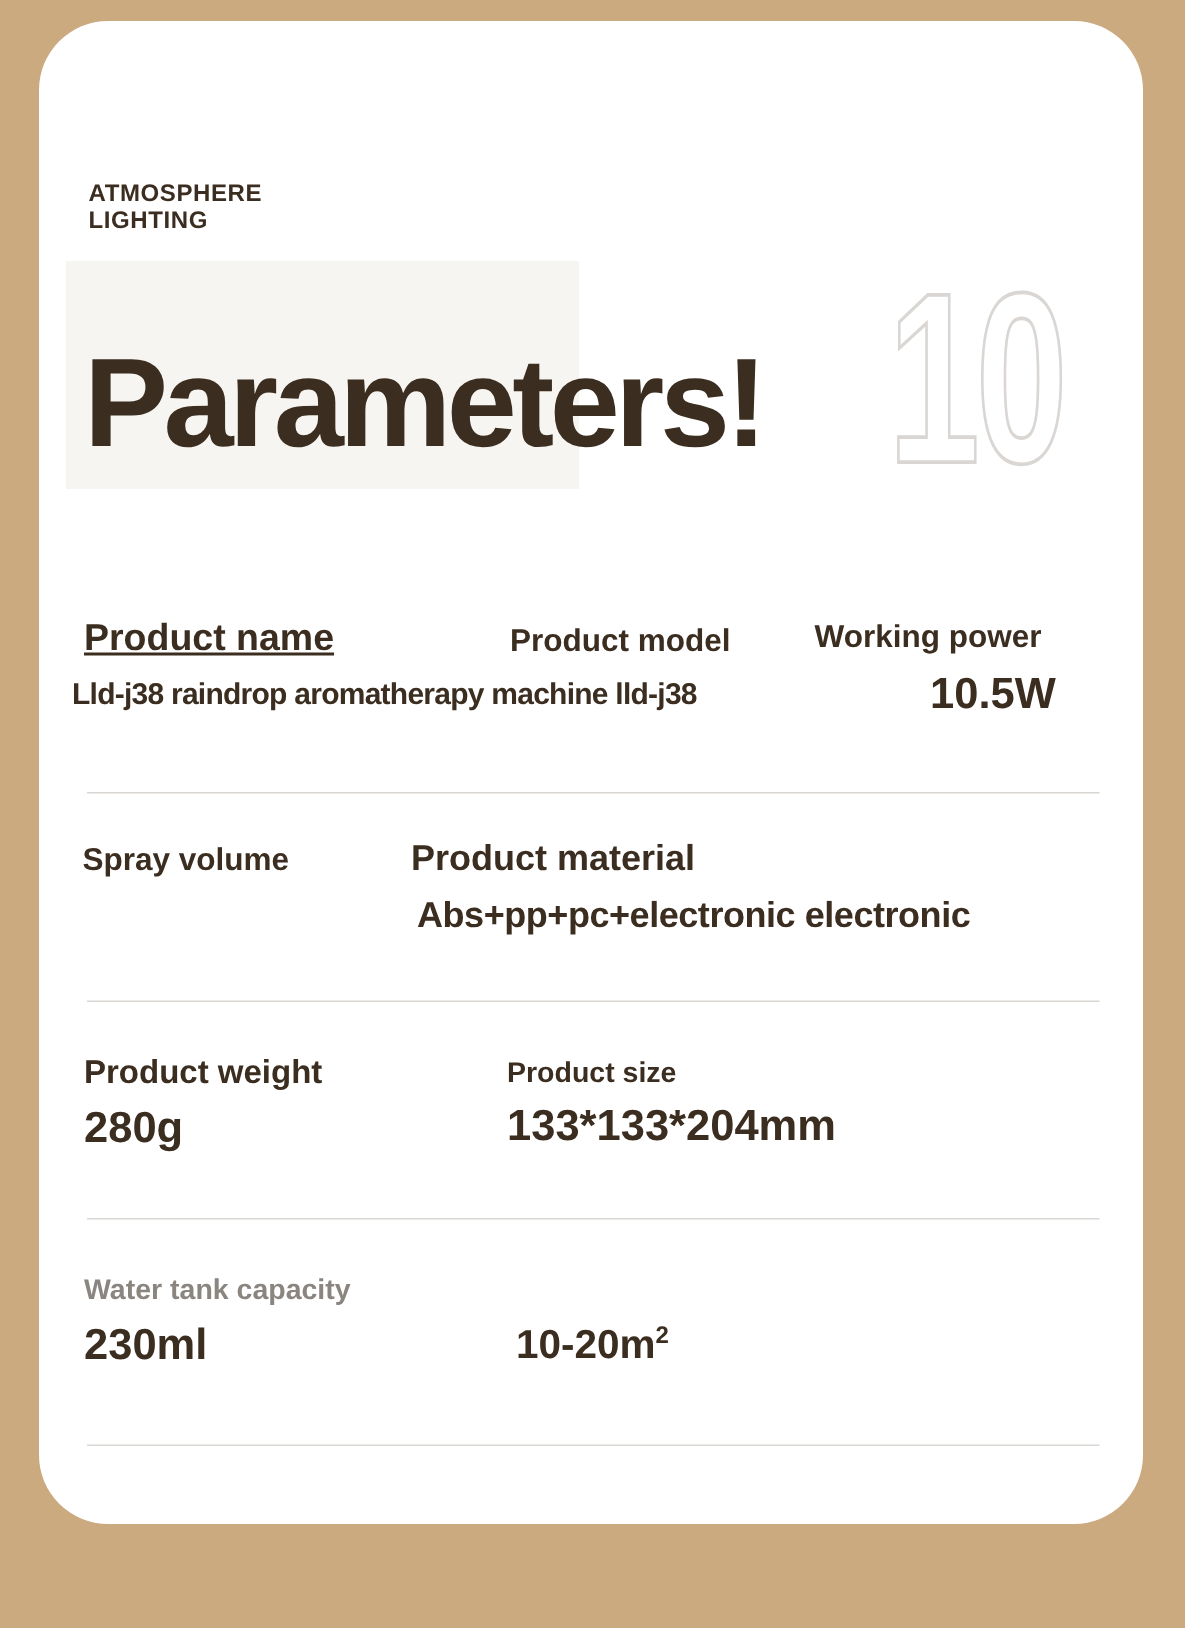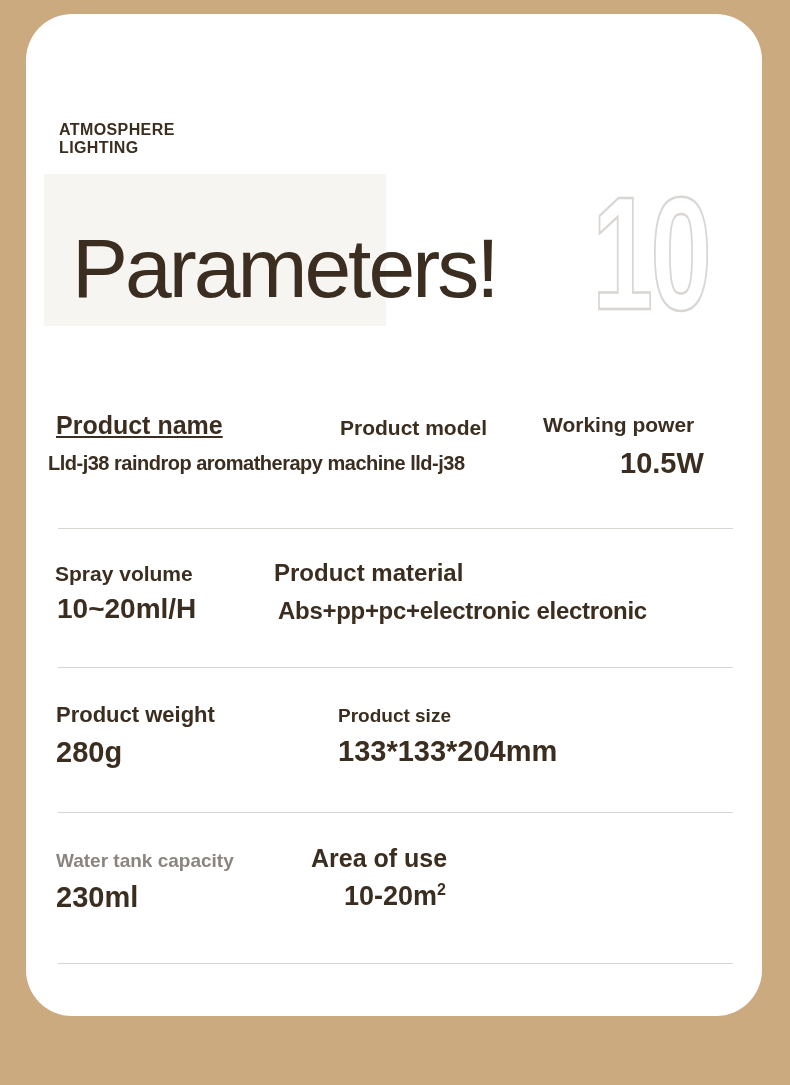--- a/index.html
+++ b/index.html
@@ -31,22 +31,22 @@
     left:33px;top:107px;
     font-size:16px;font-weight:700;
     letter-spacing:.4px;line-height:18px;
   }
   .title-highlight{
     left:18px;top:160px;width:342px;height:152px;
     background:var(--highlight);
   }
   .page-title{
     left:30px;top:212px;
-    font-size:84px;font-weight:400;
-    letter-spacing:-3px;line-height:1;margin-left:16px;
+    font-size:84px;font-weight:700;
+    letter-spacing:-3px;line-height:1;
   }
   .page-number{
     left:566px;top:158px;
     font-size:162px;font-weight:800;line-height:1;
     letter-spacing:-4px;
     color:#ffffff;
     -webkit-text-stroke:2.5px var(--outline-number);
     transform:scaleX(.68);transform-origin:left top;
   }
   .lbl{font-weight:700;line-height:1.15;}
@@ -94,33 +94,31 @@
     <div class="page-number">10</div>
 
     <div class="lbl lbl-product-name">Product name</div>
     <div class="lbl lbl-product-model">Product model</div>
     <div class="lbl lbl-working-power">Working power</div>
     <div class="val val-product-name">Lld-j38 raindrop aromatherapy machine lld-j38</div>
     <div class="val val-working-power">10.5W</div>
     <div class="divider divider-1"></div>
 
     <div class="lbl lbl-spray-volume">Spray volume</div>
-    <div class="val val-spray-volume">10~20ml/H</div>
     <div class="lbl lbl-product-material">Product material</div>
     <div class="val val-product-material">Abs+pp+pc+electronic electronic</div>
     <div class="divider divider-2"></div>
 
     <div class="lbl lbl-product-weight">Product weight</div>
     <div class="val val-product-weight">280g</div>
     <div class="lbl lbl-product-size">Product size</div>
     <div class="val val-product-size">133*133*204mm</div>
     <div class="divider divider-3"></div>
 
     <div class="lbl lbl-water-tank">Water tank capacity</div>
     <div class="val val-water-tank">230ml</div>
-    <div class="lbl lbl-area-of-use">Area of use</div>
     <div class="val-area-of-use">
       <span style="position:static">10-20m</span><sup>2</sup>
     </div>
     <div class="divider divider-4" style="top:949px"></div>
 
   </div>
 </div>
 
 </body></html>

